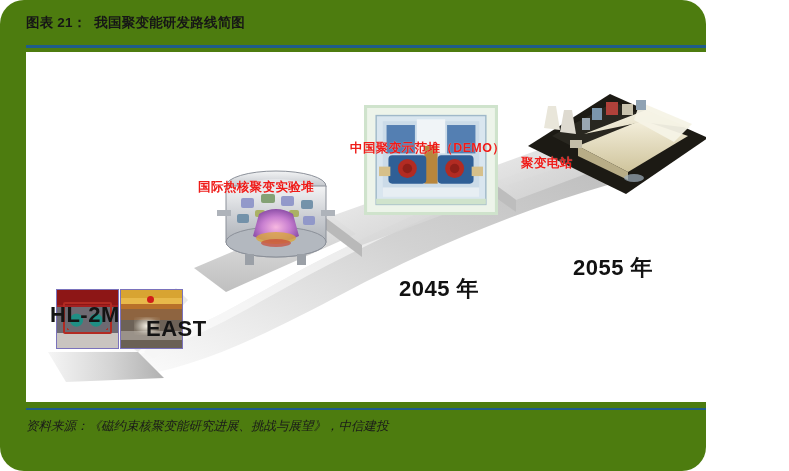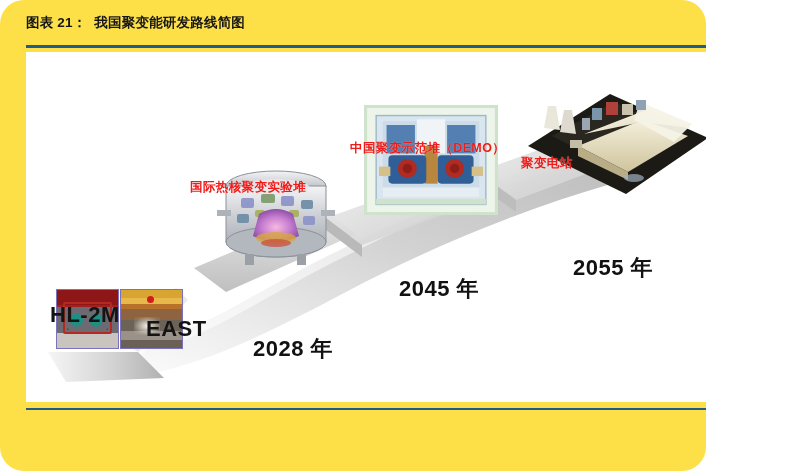--- a/index.html
+++ b/index.html
@@ -7,21 +7,21 @@
     padding: 0;
     background: #ffffff;
   }
   body {
     font-family: "Liberation Sans", "DejaVu Sans", sans-serif;
   }
   #page {
     position: relative;
     width: 706px;
     height: 471px;
-    background: #fde047;
+    background: #4d7c0f;
     overflow: hidden;
     border-radius: 24px;
   }
 
   
   #exhibit-title {
     position: absolute;
     left: 26px;
     top: 14px;
     font-size: 13.5px;
@@ -95,21 +95,21 @@
   }
   .device-label {
     color: #141414;
     font-weight: bold;
     font-size: 22px;
     letter-spacing: 0.5px;
   }
 
   #lbl-hl2m   { left: 24px;  top: 252px; }
   #lbl-east   { left: 120px; top: 250px; margin-top: 16px; }
-  #lbl-iter   { left: 164px; top: 129px; }
+  #lbl-iter   { left: 172px; top: 129px; }
   #lbl-demo   { left: 324px; top: 90px;  }
   #lbl-plant  { left: 495px; top: 61px; margin-top: 44px;  }
   #year-2028  { left: 227px; top: 286px; }
   #year-2045  { left: 373px; top: 226px; }
   #year-2055  { left: 547px; top: 205px; }
 
   
   #existing-photos {
     position: absolute;
     left: 30px;
@@ -340,21 +340,21 @@
       <rect x="48" y="60" width="12" height="8" fill="#c3bda8"></rect>
       <ellipse cx="112" cy="98" rx="10" ry="4" fill="#9fb0bd" opacity="0.7"></ellipse>
     </svg>
 
     <div class="fig-label device-label" id="lbl-hl2m">HL-2M</div>
     <div class="fig-label device-label" id="lbl-east">EAST</div>
 
     <div class="fig-label red-label" id="lbl-iter">国际热核聚变实验堆</div>
     <div class="fig-label red-label" id="lbl-demo">中国聚变示范堆（DEMO）</div>
     <div class="fig-label red-label" id="lbl-plant">聚变电站</div>
-    <div class="fig-label year-label" id="year-2028">2028 年</div>
     <div class="fig-label year-label" id="year-2045">2045 年</div>
     <div class="fig-label year-label" id="year-2055">2055 年</div>
 
   </div>
 
   <div id="rule-bottom"></div>
+  <div id="source-note">资料来源：《磁约束核聚变能研究进展、挑战与展望》，中信建投</div>
 
 </div>
 
 </body></html>

